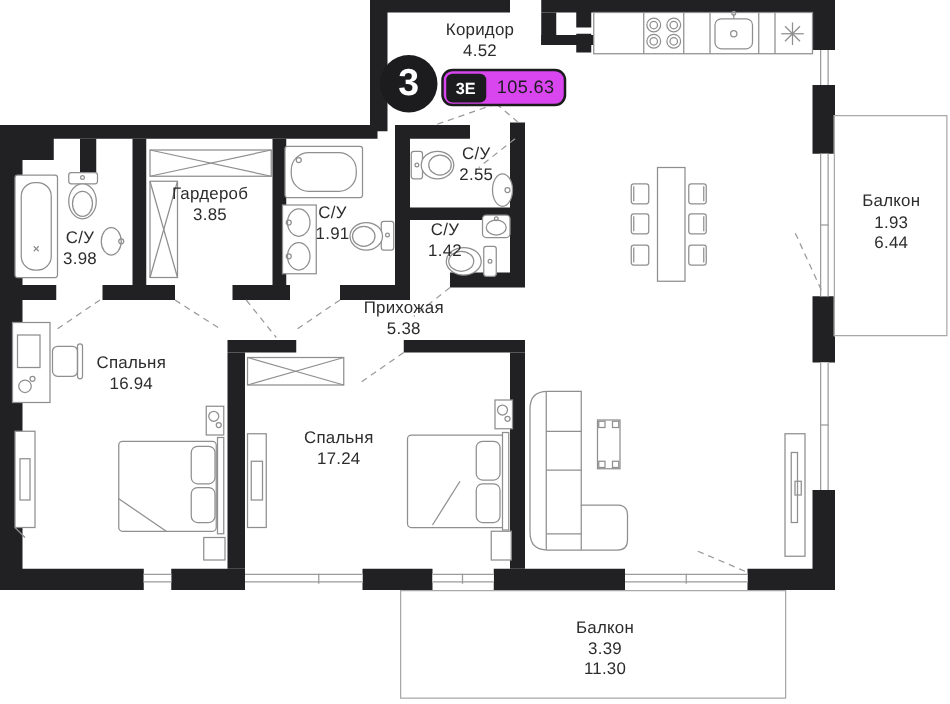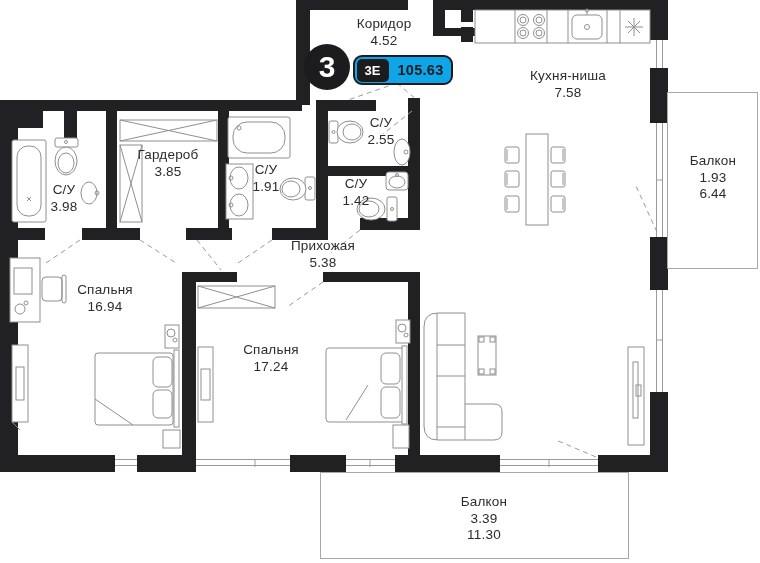--- a/index.html
+++ b/index.html
@@ -9,25 +9,25 @@
   .win-h{position:absolute;height:5px;background:#fff;border-top:1.5px solid #9b9b9b;border-bottom:1.5px solid #9b9b9b;}
   .win-v{position:absolute;width:5px;background:#fff;border-left:1.5px solid #9b9b9b;border-right:1.5px solid #9b9b9b;}
   .balcony{position:absolute;border:1.5px solid #a8a8a8;background:#fff;}
   .threshold{position:absolute;border:1px solid #b5b5b5;background:#fff;}
   .lbl{position:absolute;transform:translateX(-50%);text-align:center;color:#2c2c2e;
        font-size:13.5px;line-height:16.5px;white-space:nowrap;letter-spacing:.2px;}
   .badge-circle{position:absolute;left:304px;top:44px;width:46px;height:46px;border-radius:50%;
        background:#1c1c1e;color:#fff;display:flex;align-items:center;justify-content:center;
        font-size:30px;font-weight:600;}
   .pill{position:absolute;left:353px;top:55px;width:96px;height:26px;border:2px solid #1c1c1e;
-       border-radius:9px;background:#0ea5e9;display:flex;align-items:stretch;overflow:hidden;}
+       border-radius:9px;background:#d946ef;display:flex;align-items:stretch;overflow:hidden;}
   .pill .type{background:#1c1c1e;color:#fff;width:32px;margin:1.5px;border-radius:5px;
        display:flex;align-items:center;justify-content:center;font-size:13px;font-weight:700;}
   .pill .area{flex:1;display:flex;align-items:center;justify-content:center;color:#1c1c1e;
-       font-size:14.5px;font-weight:700;letter-spacing:.3px;}
+       font-size:14.5px;font-weight:400;letter-spacing:.3px;}
   svg{position:absolute;left:0;top:0;}
 </style>
 </head>
 <body>
 
 <div class="plan">
 
   <div class="w" style="left:300px;top:0;width:108px;height:10px"></div>
   <div class="w" style="left:433px;top:0;width:219px;height:10px"></div>
   <div class="w" style="left:650px;top:0;width:18px;height:40px"></div>
@@ -294,24 +294,20 @@
       <line x1="397" y1="83" x2="417" y2="100"></line>
       <line x1="657" y1="232" x2="636" y2="186"></line>
       <line x1="596" y1="457" x2="556" y2="440"></line>
     </g>
   </svg>
 
   <div class="lbl" style="left:384px;top:16px">
     <div>Коридор</div>
     <div>4.52</div>
   </div>
-  <div class="lbl" style="left:568px;top:68px">
-    <div>Кухня-ниша</div>
-    <div>7.58</div>
-  </div>
   <div class="lbl" style="left:64px;top:182px">
     <div>С/У</div>
     <div>3.98</div>
   </div>
   <div class="lbl" style="left:168px;top:147px">
     <div>Гардероб</div>
     <div>3.85</div>
   </div>
   <div class="lbl" style="left:266px;top:162px">
     <div>С/У</div>

